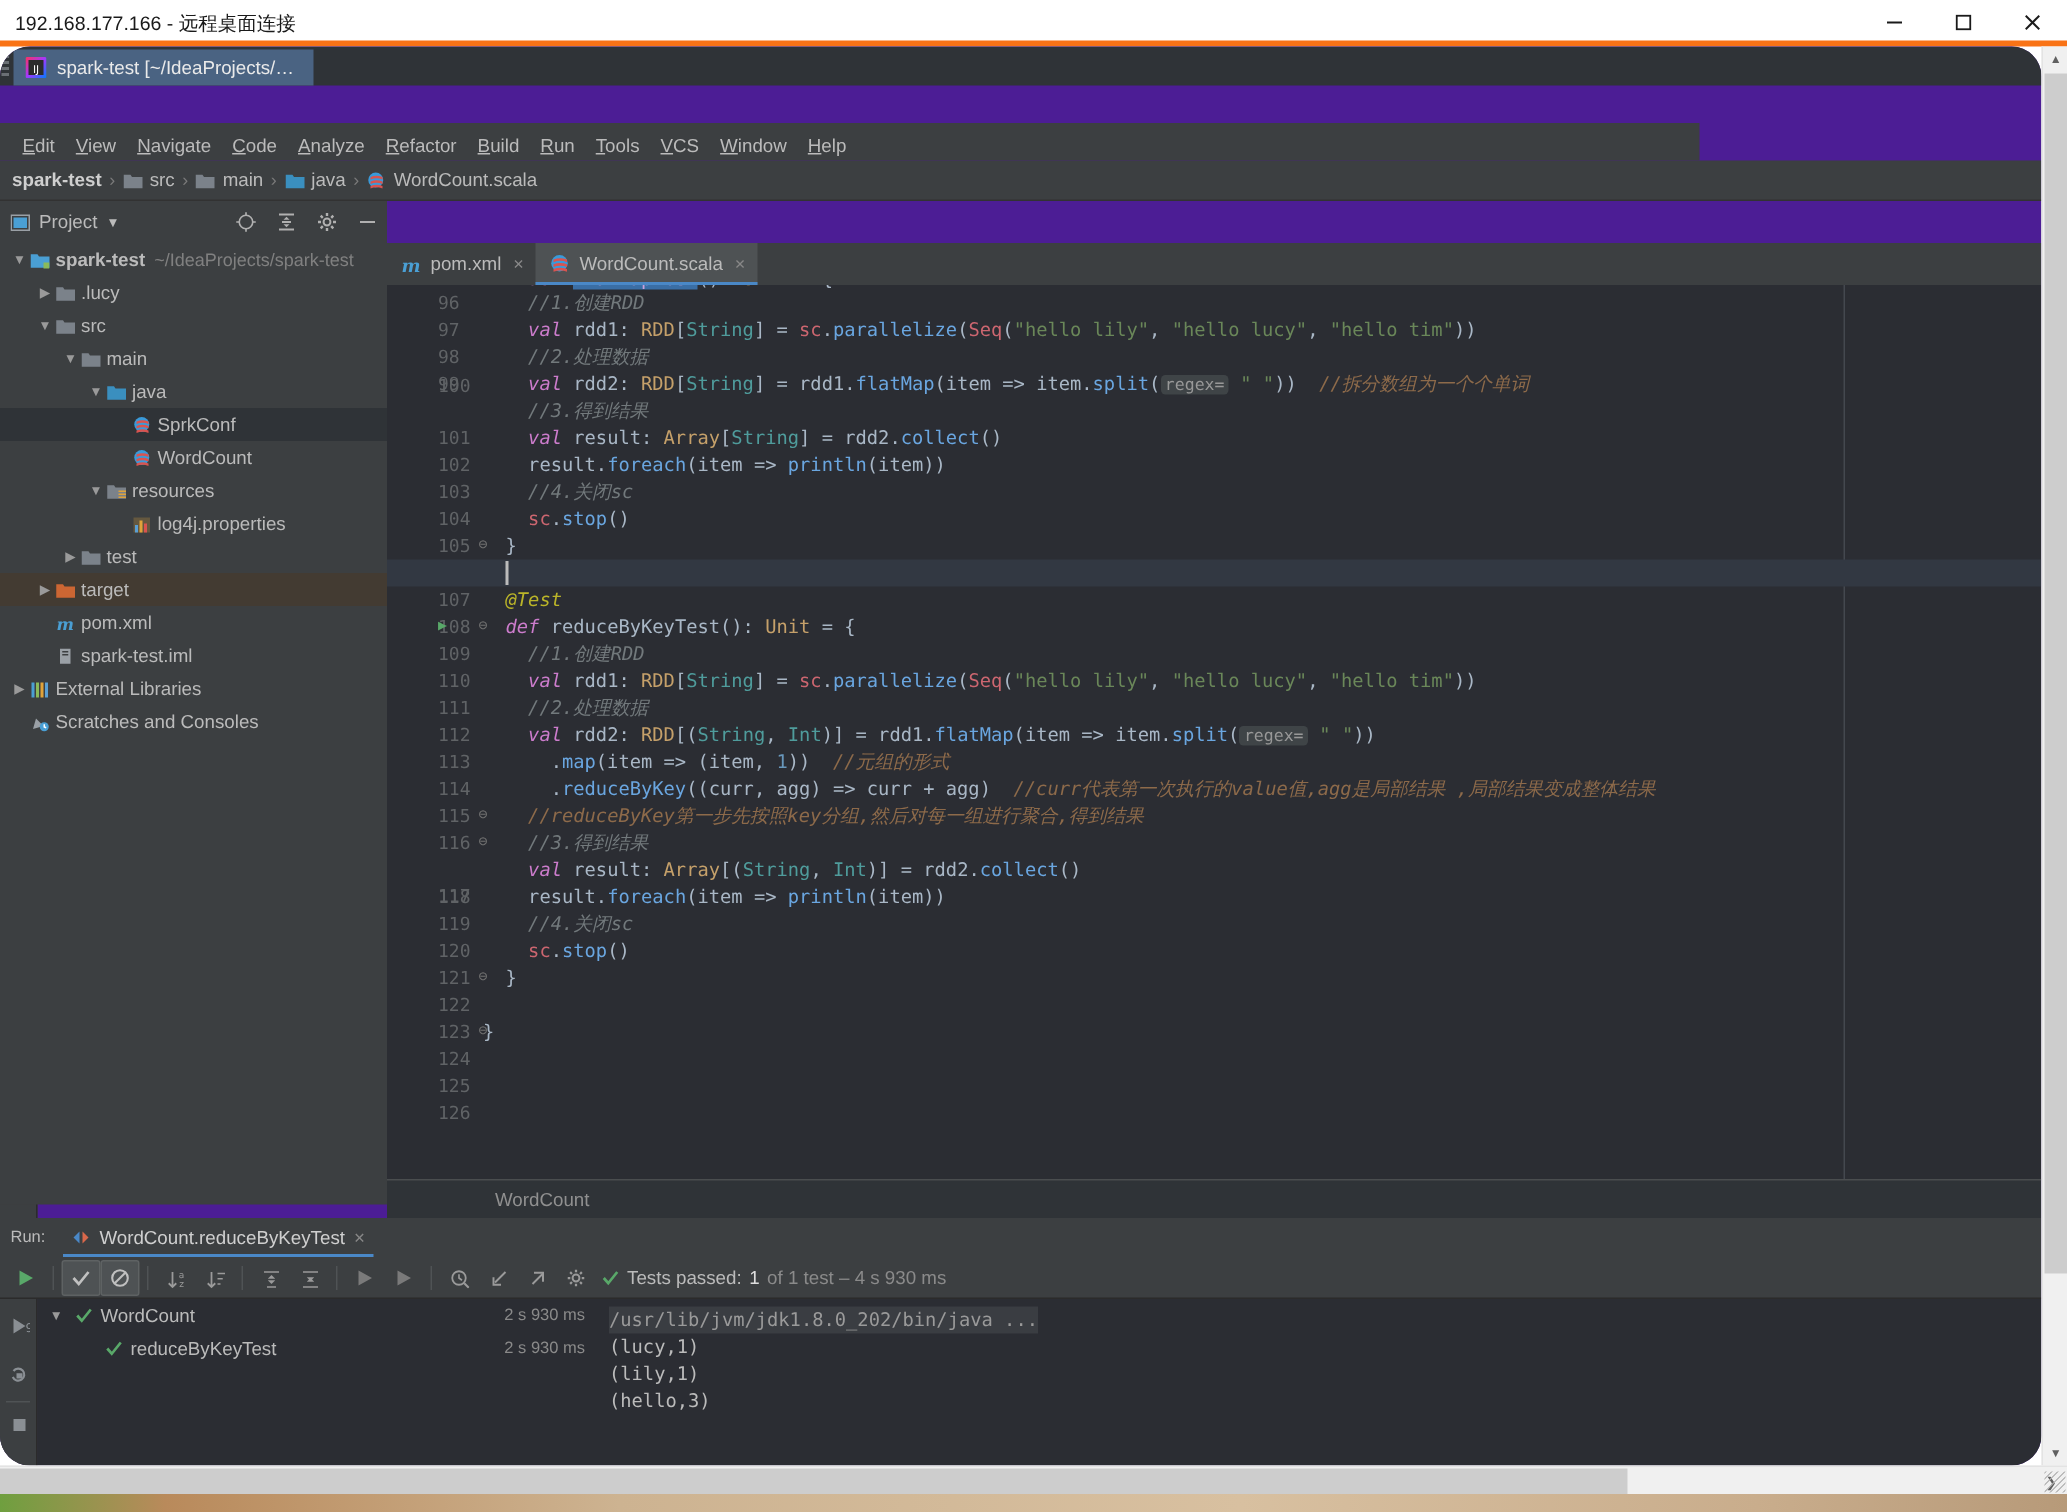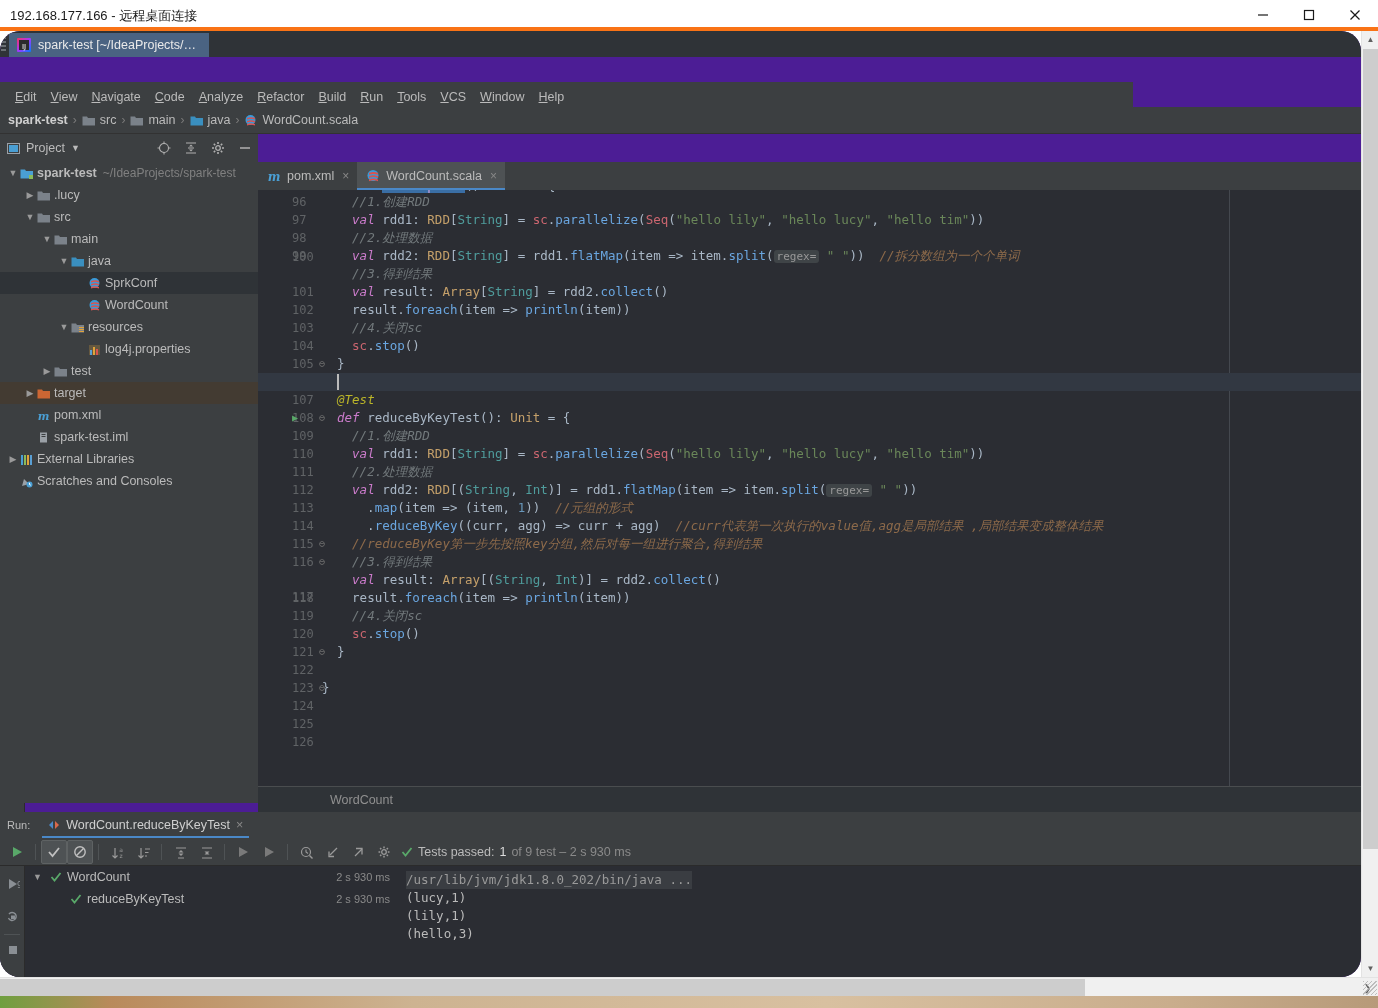--- a/index.html
+++ b/index.html
@@ -843,21 +843,21 @@
       </div>
 
     <div id="tests-passed">
       <span>
         <svg width="12" height="12" viewBox="0 0 12 12">
             <path d="M1.5 6 L4.5 9.5 L10.5 2" fill="none" stroke="#59a869" stroke-width="1.8"></path>
           </svg>
       </span>
       <span class="lbl">Tests passed:</span>
       <span class="cnt">1</span>
-      <span class="dim">of 9 test – 2 s 930 ms</span>
+      <span class="dim">of 1 test – 4 s 930 ms</span>
     </div>
 
     <div id="run-left-stripe">
         <div class="stripe-icon" style="position: absolute; left: 3px; top: 8px;">
           <svg width="14" height="14" viewBox="0 0 14 14">
             <path d="M3 2 L11 7 L3 12 Z" fill="#8a8f94"></path>
             <text x="11" y="11" font-size="8" fill="#8a8f94" font-family="DejaVu Sans, sans-serif">9</text>
           </svg>
         </div>
         <div class="stripe-icon" style="position: absolute; left: 3px; top: 41px;">

